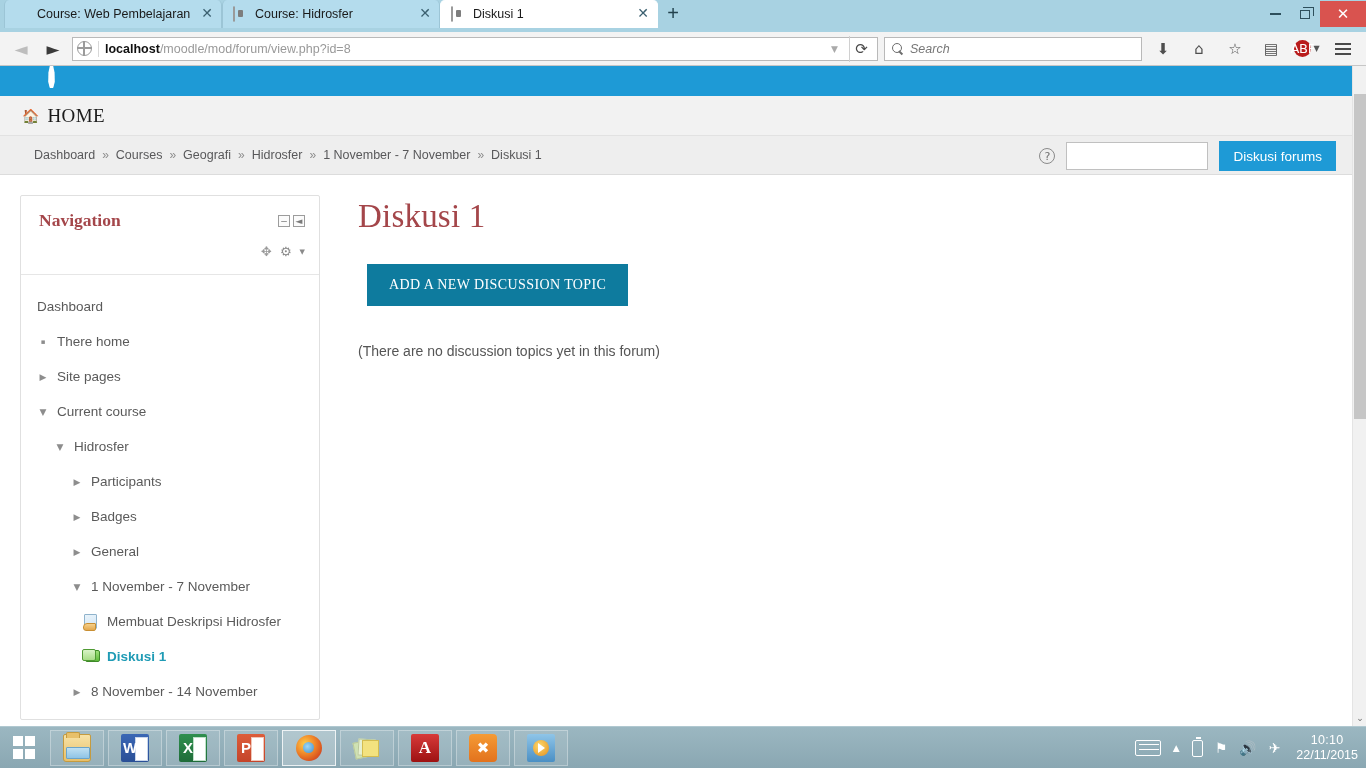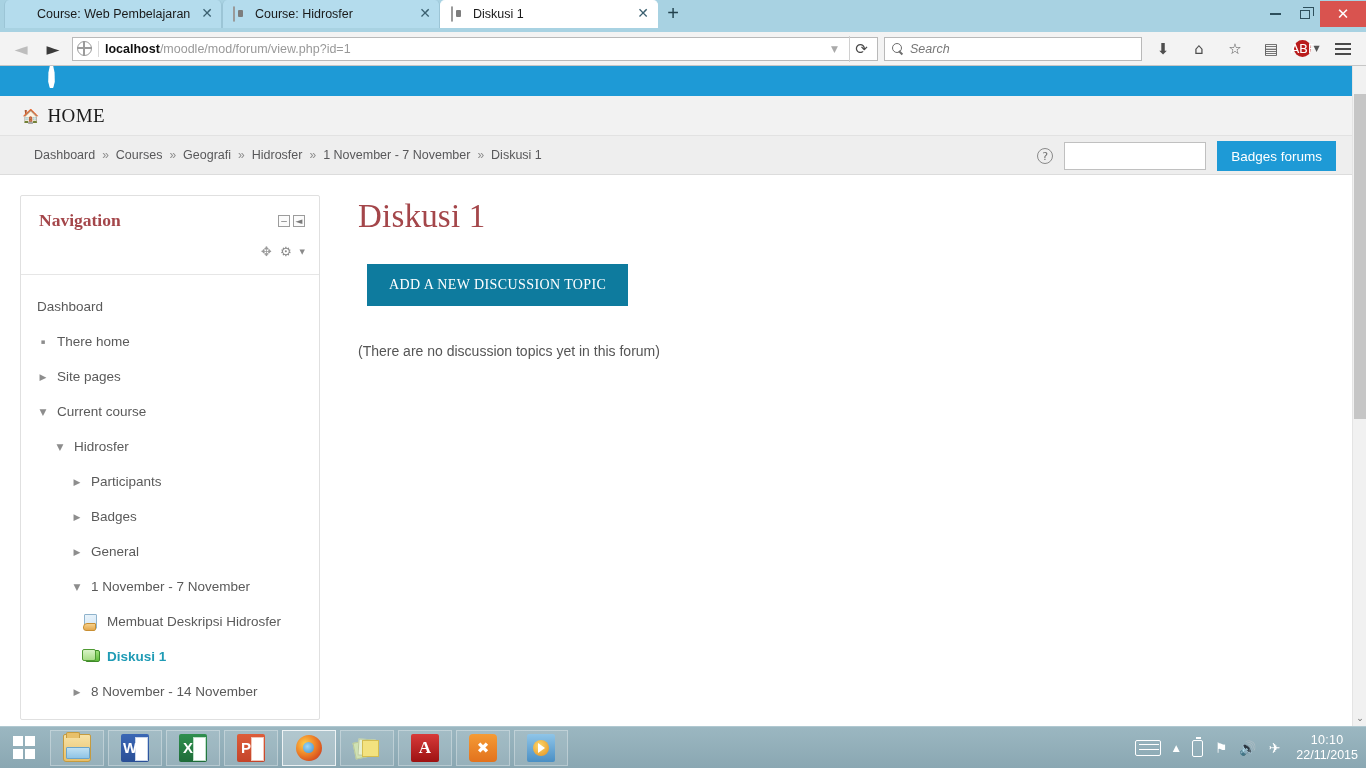--- a/index.html
+++ b/index.html
@@ -357,21 +357,21 @@
     </div>
   </div>
 
   <div class="navbar">
     <div class="navbtn back">◄</div>
     <div class="navbtn fwd">►</div>
 
     <div class="urlbar">
       <span class="globe"></span>
       <span class="url-sep"></span>
-      <span class="url-text"><b>localhost</b><span>/moodle/mod/forum/view.php?id=1</span></span>
+      <span class="url-text"><b>localhost</b><span>/moodle/mod/forum/view.php?id=8</span></span>
       <span class="url-drop">▼</span>
       <span class="reload">⟳</span>
     </div>
 
     <div class="searchbar">
       <span class="mag"></span>
       <span class="sph">Search</span>
     </div>
 
     <div class="toolicon">⬇</div>
@@ -414,21 +414,21 @@
           <span class="crumb">Hidrosfer</span>
           <span class="sep">»</span>
           <span class="crumb">1 November - 7 November</span>
           <span class="sep">»</span>
           <span class="crumb last">Diskusi 1</span>
         </div>
 
         <div class="search-forums">
           <span class="help-q">?</span>
           <input class="sf-input" type="text" value="" style="">
-          <button class="sf-btn">Badges forums</button>
+          <button class="sf-btn">Diskusi forums</button>
         </div>
       </div>
 
       <div class="content-wrap">
 
         <div class="block">
           <div class="block-header">
             <div class="block-title">Navigation</div>
             <div class="block-ctrls">
               <span class="sq-btn">−</span>

